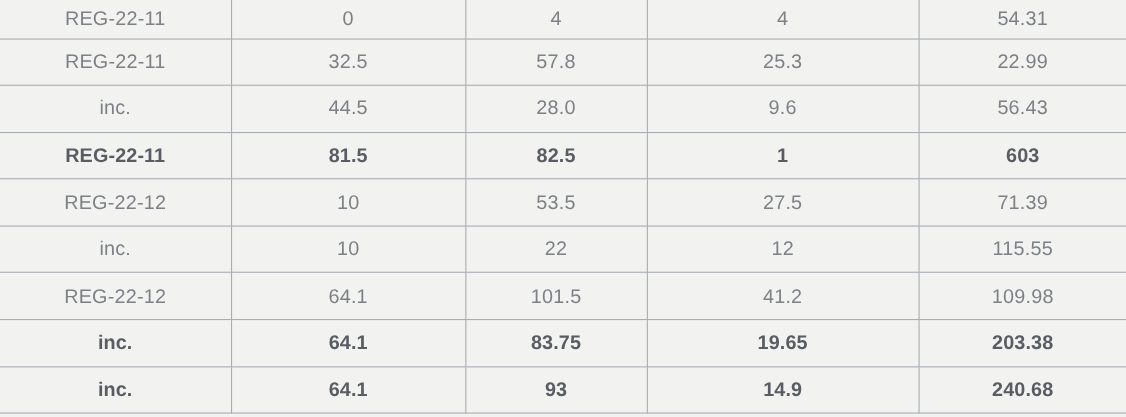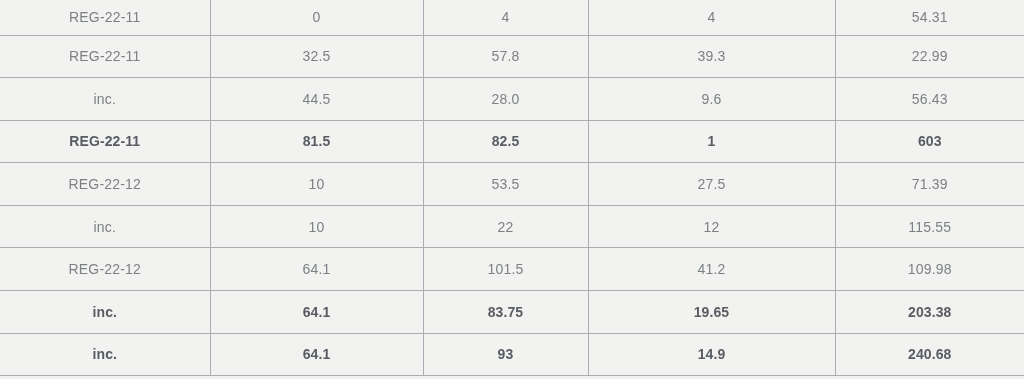--- a/index.html
+++ b/index.html
@@ -27,21 +27,21 @@
   #data-table col.c3 { width: 247px; }
   #data-table col.c4 { width: 189px; }
 
   #data-table tr {
     height: 42.6px;
   }
 
   #data-table td {
     text-align: center;
     vertical-align: middle;
-    font-size: 14px;
+    font-size: 18px;
     letter-spacing: 0.2px;
     color: #7d8185;
     font-weight: 400;
     border-bottom: 1px solid #a8adb4;
     border-right: 1px solid #a8adb4;
     padding: 0;
     white-space: nowrap;
     overflow: hidden;
   }
 
@@ -76,21 +76,21 @@
         <td>REG-22-11</td>
         <td>0</td>
         <td>4</td>
         <td>4</td>
         <td>54.31</td>
       </tr>
       <tr>
         <td>REG-22-11</td>
         <td>32.5</td>
         <td>57.8</td>
-        <td>39.3</td>
+        <td>25.3</td>
         <td>22.99</td>
       </tr>
       <tr>
         <td>inc.</td>
         <td>44.5</td>
         <td>28.0</td>
         <td>9.6</td>
         <td>56.43</td>
       </tr>
       <tr class="emphasis">

